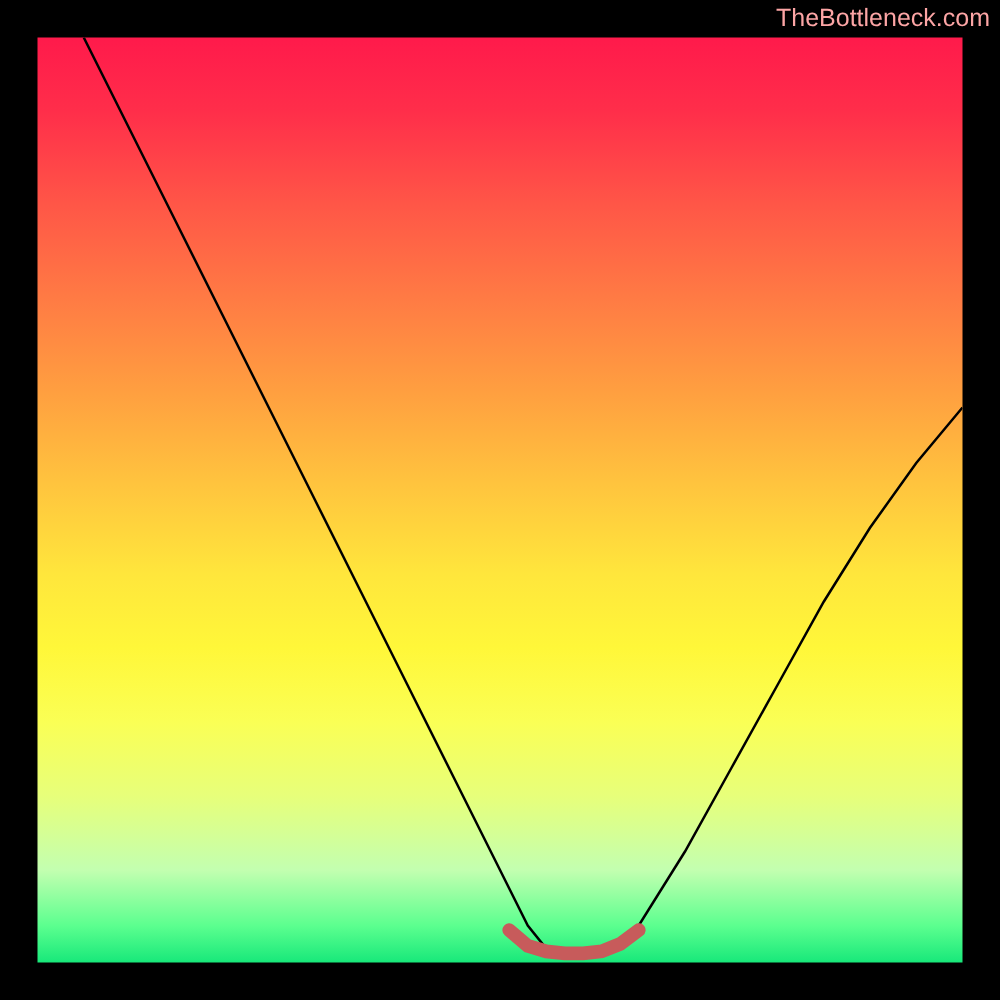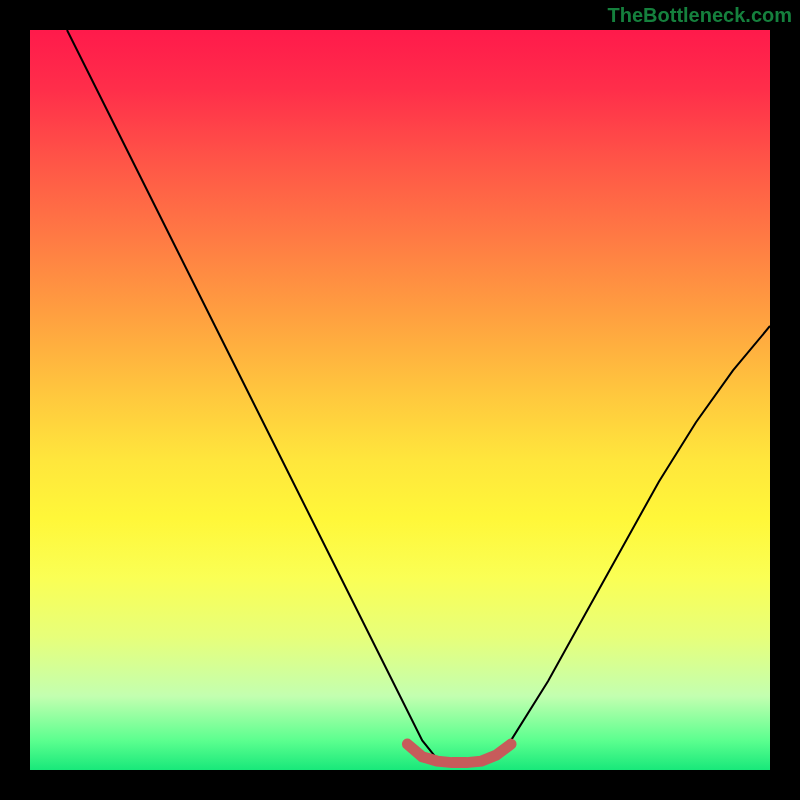--- a/index.html
+++ b/index.html
@@ -8,23 +8,23 @@
     height: 800px;
     background: #000;
     position: relative;
     overflow: hidden;
     font-family: Arial, Helvetica, sans-serif;
   }
   .watermark {
     position: absolute;
     top: 4px;
     right: 8px;
-    color: #15803d;
+    color: #fca5a5;
     font-size: 20px;
-    font-weight: 700;
+    font-weight: 400;
     z-index: 10;
   }
   .plot-area {
     position: absolute;
     left: 30px;
     top: 30px;
     width: 740px;
     height: 740px;
     background: linear-gradient(to bottom,
       #ff1a4b 0%,

